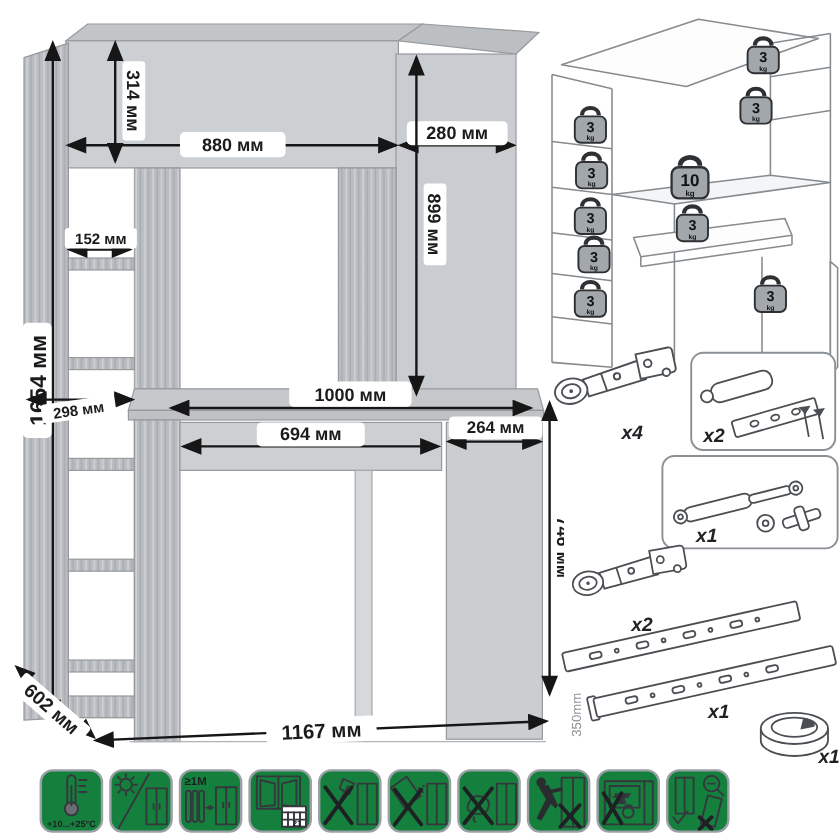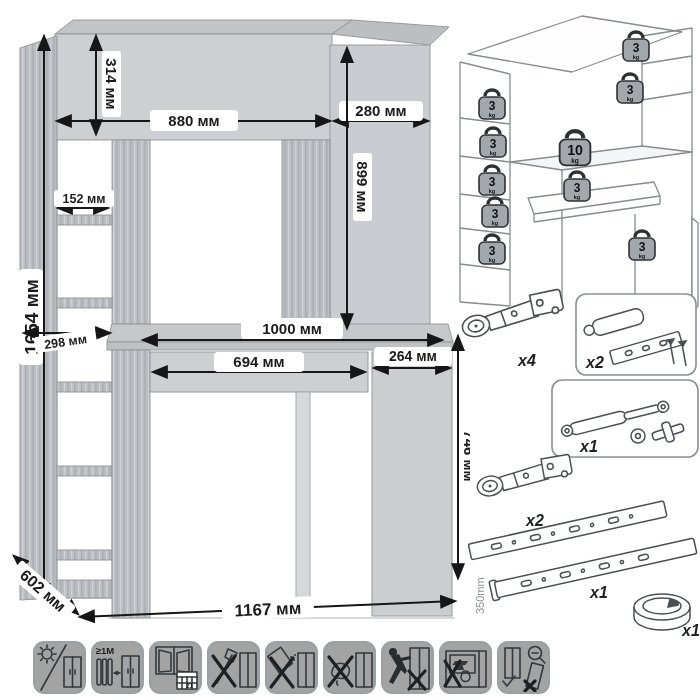--- a/index.html
+++ b/index.html
@@ -12,21 +12,21 @@
   .lbl-bg{fill:#ffffff;}
   .qty{font-weight:bold;font-size:16px;fill:#202225;font-style:italic;}
   .hw{stroke:#4b4f53;fill:#ffffff;stroke-width:1.5;}
   .hwbox{fill:#ffffff;stroke:#8b9095;stroke-width:1.6;}
   .sketch{stroke:#868b90;fill:none;stroke-width:1.3;stroke-linejoin:round;}
   .wt-body{fill:#a2a7ac;stroke:#2e3134;stroke-width:1.6;}
   .wt-handle{fill:none;stroke:#2e3134;stroke-width:3.4;}
   .wt-val{font-weight:bold;font-size:12px;fill:#101214;text-anchor:middle;}
   .wt-unit{font-weight:bold;font-size:5.6px;fill:#101214;text-anchor:middle;}
   #care-row{position:absolute;left:33px;top:641px;display:flex;gap:5px;}
-  .tile{width:53px;height:53px;border:2px solid #9aa0a5;border-radius:11px;background:#a3a3a3;
+  .tile{width:53px;height:53px;border:2px solid #9aa0a5;border-radius:11px;background:#15803d;
         box-sizing:border-box;display:flex;align-items:center;justify-content:center;}
   .icon-stroke{stroke:#34383c;fill:none;stroke-width:1.6;stroke-linecap:round;stroke-linejoin:round;}
   .icon-x{stroke:#1e2124;fill:none;stroke-width:3.2;stroke-linecap:round;}
   .icon-txt{font-weight:bold;fill:#1b1e21;text-anchor:middle;}
 </style>
 </head>
 <body>
 
 <div id="stage">
 
@@ -338,20 +338,31 @@
         <ellipse cx="232" cy="326" rx="19" ry="8"></ellipse>
         <path d="M240,319 a10,5 0 0 1 8,6 l-10,2 z" fill="#4b4f53"></path>
       </g>
       <text class="qty" x="252" y="356">x1</text>
     </g>
   </svg>
 
   <div id="care-row">
 
 
+    <div class="tile">
+      <svg width="49" height="49" viewBox="0 0 49 49">
+        <rect class="icon-stroke" x="21" y="3" width="7" height="25" rx="3.5"></rect>
+        <circle cx="24.5" cy="31" r="5.5" fill="#6a6e72" stroke="#34383c" stroke-width="1.6"></circle>
+        <line class="icon-stroke" x1="24.5" y1="12" x2="24.5" y2="28" stroke-width="2.4"></line>
+        <line class="icon-stroke" x1="31" y1="7" x2="37" y2="7"></line>
+          <line class="icon-stroke" x1="31" y1="12" x2="36" y2="12"></line>
+          <line class="icon-stroke" x1="31" y1="17" x2="37" y2="17"></line>
+        <text class="icon-txt" font-size="7.6" x="24.5" y="46">+10...+25°С</text>
+      </svg>
+    </div>
 
     <div class="tile">
       <svg width="49" height="49" viewBox="0 0 49 49">
         <circle class="icon-stroke" cx="12" cy="11" r="5"></circle>
         <g class="icon-stroke" stroke-width="1.3">
           <line x1="12" y1="2" x2="12" y2="4.5"></line>
             <line x1="12" y1="17.5" x2="12" y2="20"></line>
           <line x1="3" y1="11" x2="5.5" y2="11"></line>
             <line x1="18.5" y1="11" x2="21" y2="11"></line>
           <line x1="5.5" y1="4.5" x2="7.3" y2="6.3"></line>

